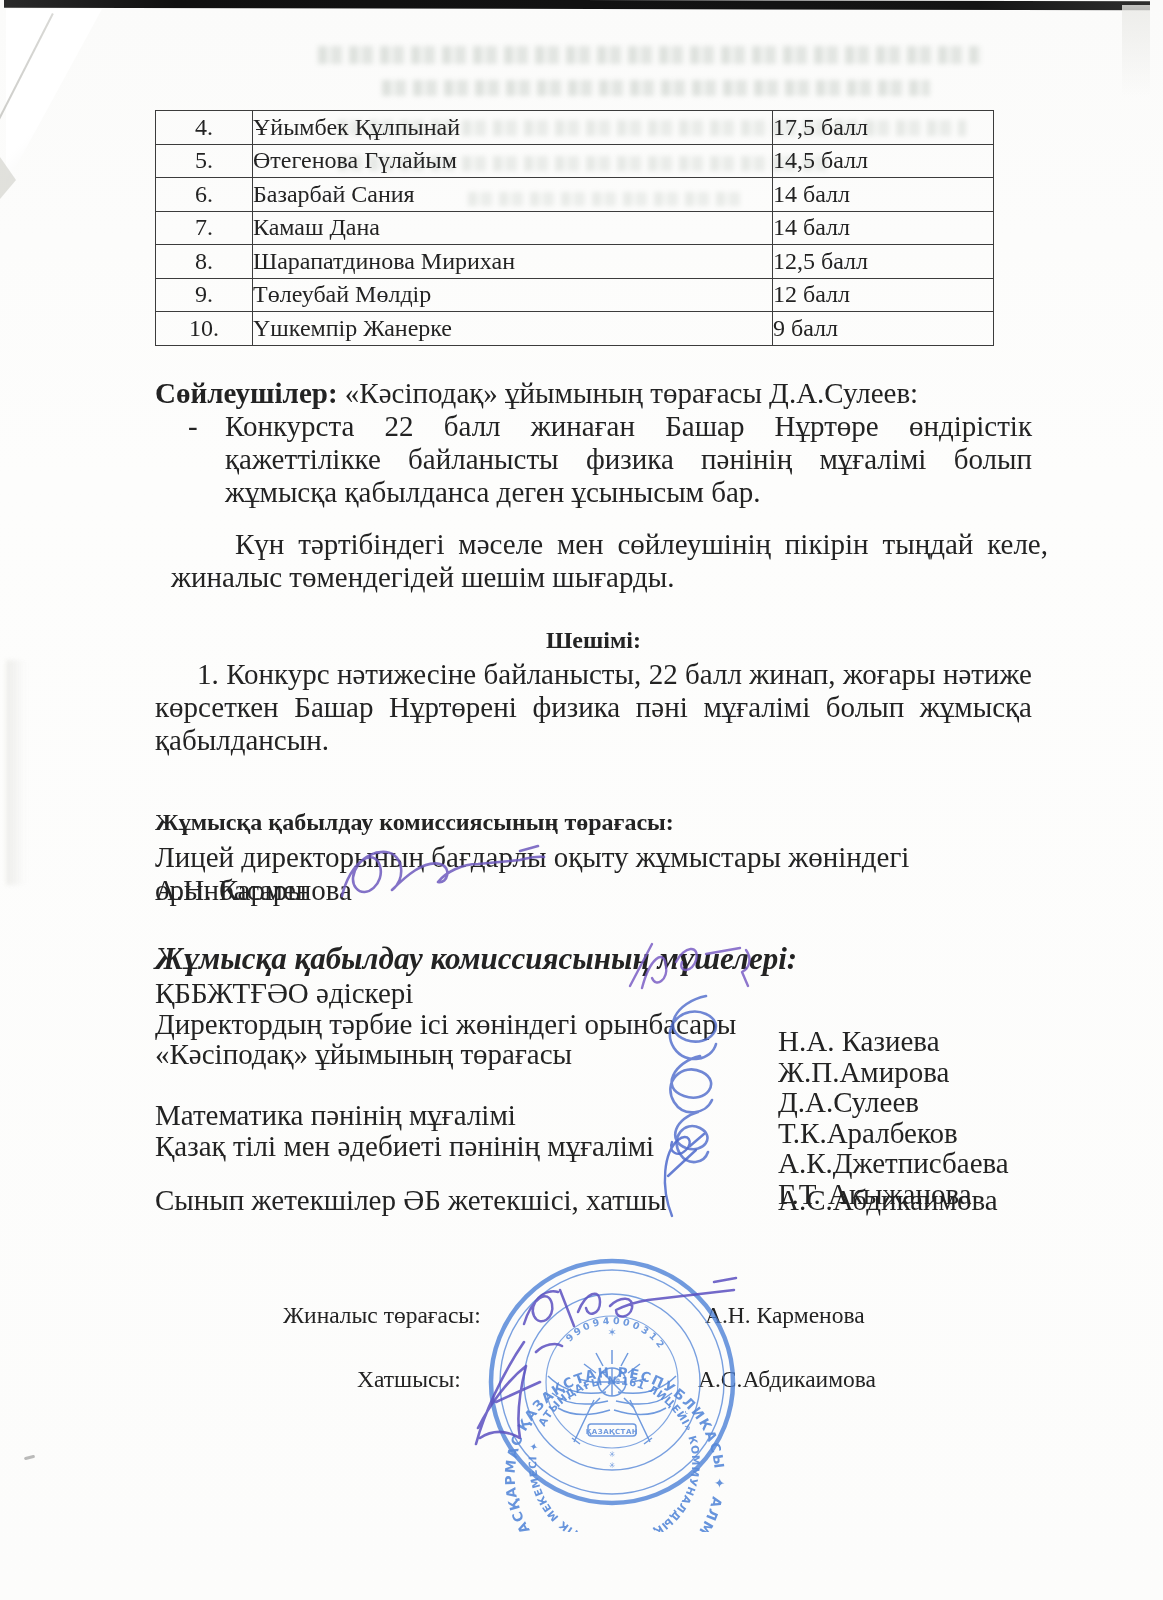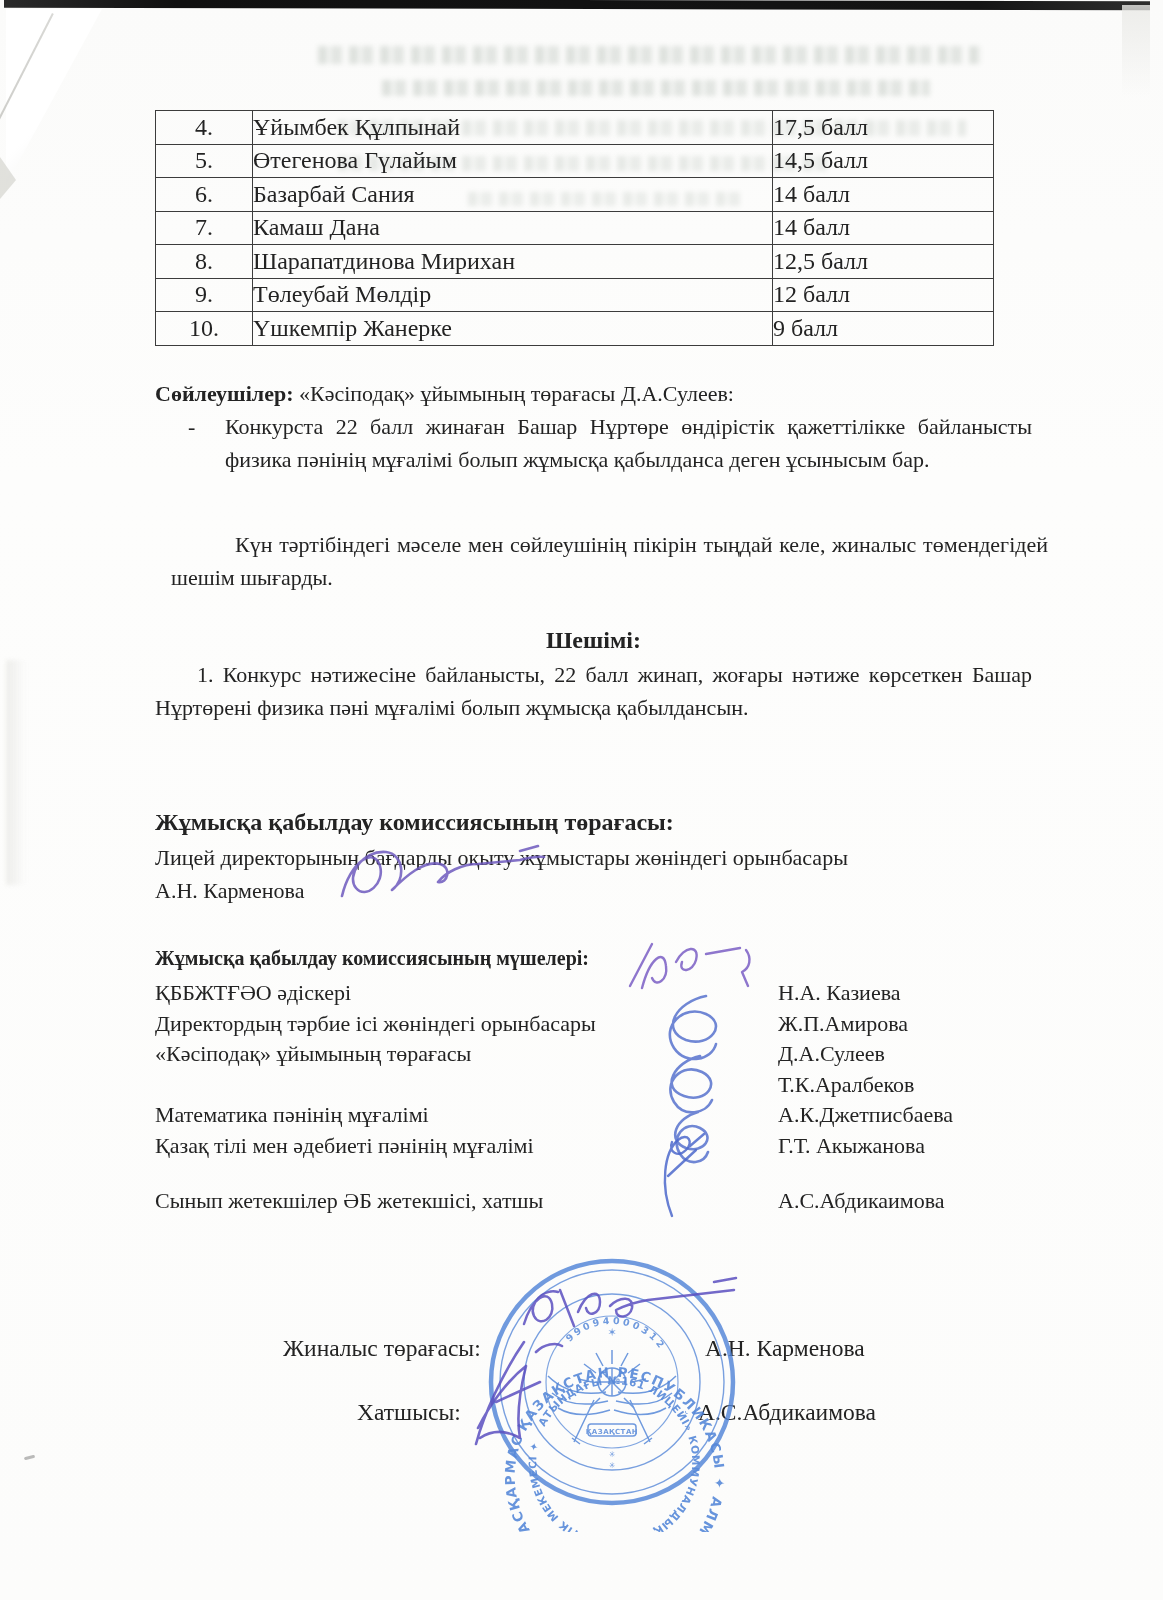--- a/index.html
+++ b/index.html
@@ -27,42 +27,42 @@
   .b5 { top:192px; left:468px; width:276px; height:14px; opacity:.2; }
 
   
   table.scores { position:absolute; top:110px; left:155px; width:838px; border-collapse:collapse; table-layout:fixed; font-size:24px; }
   table.scores td { border:1.6px solid #3c3c3c; height:33.5px; padding:0; vertical-align:middle; }
   td.c-num { text-align:center; }
   td.c-name { padding-left:13px; }
   td.c-score { padding-left:11px; }
 
   
-  .blk { position:absolute; left:155px; width:877px; font-size:22px; line-height:33px; }
+  .blk { position:absolute; left:155px; width:877px; font-size:29px; line-height:33px; }
   .bold { font-weight:700; }
   .just { text-align:justify; text-align-last:left; }
   .speakers { top:377px; }
   .bullet-row { position:relative; padding-left:70px; }
   .bullet-dash { position:absolute; left:33px; top:0; }
   .transition { top:528px; text-indent:64px;margin-left:16px; }
   .decision-head { top:624px; text-align:center; font-weight:700; font-size:24px; }
   .decision { top:658px; text-indent:42px; }
   .chair-head { top:806px; font-weight:700; font-size:24px; }
   .chair-line { top:841px; }
   .chair-name { top:874px; }
-  .members-head { top:942px; font-weight:700; font-size:20px; }
+  .members-head { top:942px; font-weight:700; font-size:31px;font-style:italic; }
   .members-list { top:978px;text-align:center; }
   .member-row { position:relative; height:30.6px; line-height:30.6px; }
   .member-row .role { position:absolute; left:0; white-space:nowrap; }
-  .member-row .mname { position:absolute; left:623px; white-space:nowrap; }
+  .member-row .mname { position:absolute; left:623px; white-space:nowrap;margin-top:48px; }
   .secretary-row { top:1184px; }
   .secretary-row .role { position:absolute; left:0; }
   .secretary-row .mname { position:absolute; left:623px; }
 
-  .footer-label { position:absolute; font-size:23.5px;margin-top:33px; }
+  .footer-label { position:absolute; font-size:23.5px; }
   .f-chair-label { top:1302px; left:283px; }
   .f-chair-name  { top:1302px; left:705px; }
   .f-sec-label   { top:1366px; left:357px; }
   .f-sec-name    { top:1366px; left:698px; }
 
   .stamp-wrap { position:absolute; top:1232px; left:462px; width:300px; height:300px; opacity:.93; }
   .sig-layer { position:absolute; inset:0; width:1163px; height:1600px; pointer-events:none; }
 </style>
 </head>
 <body>

